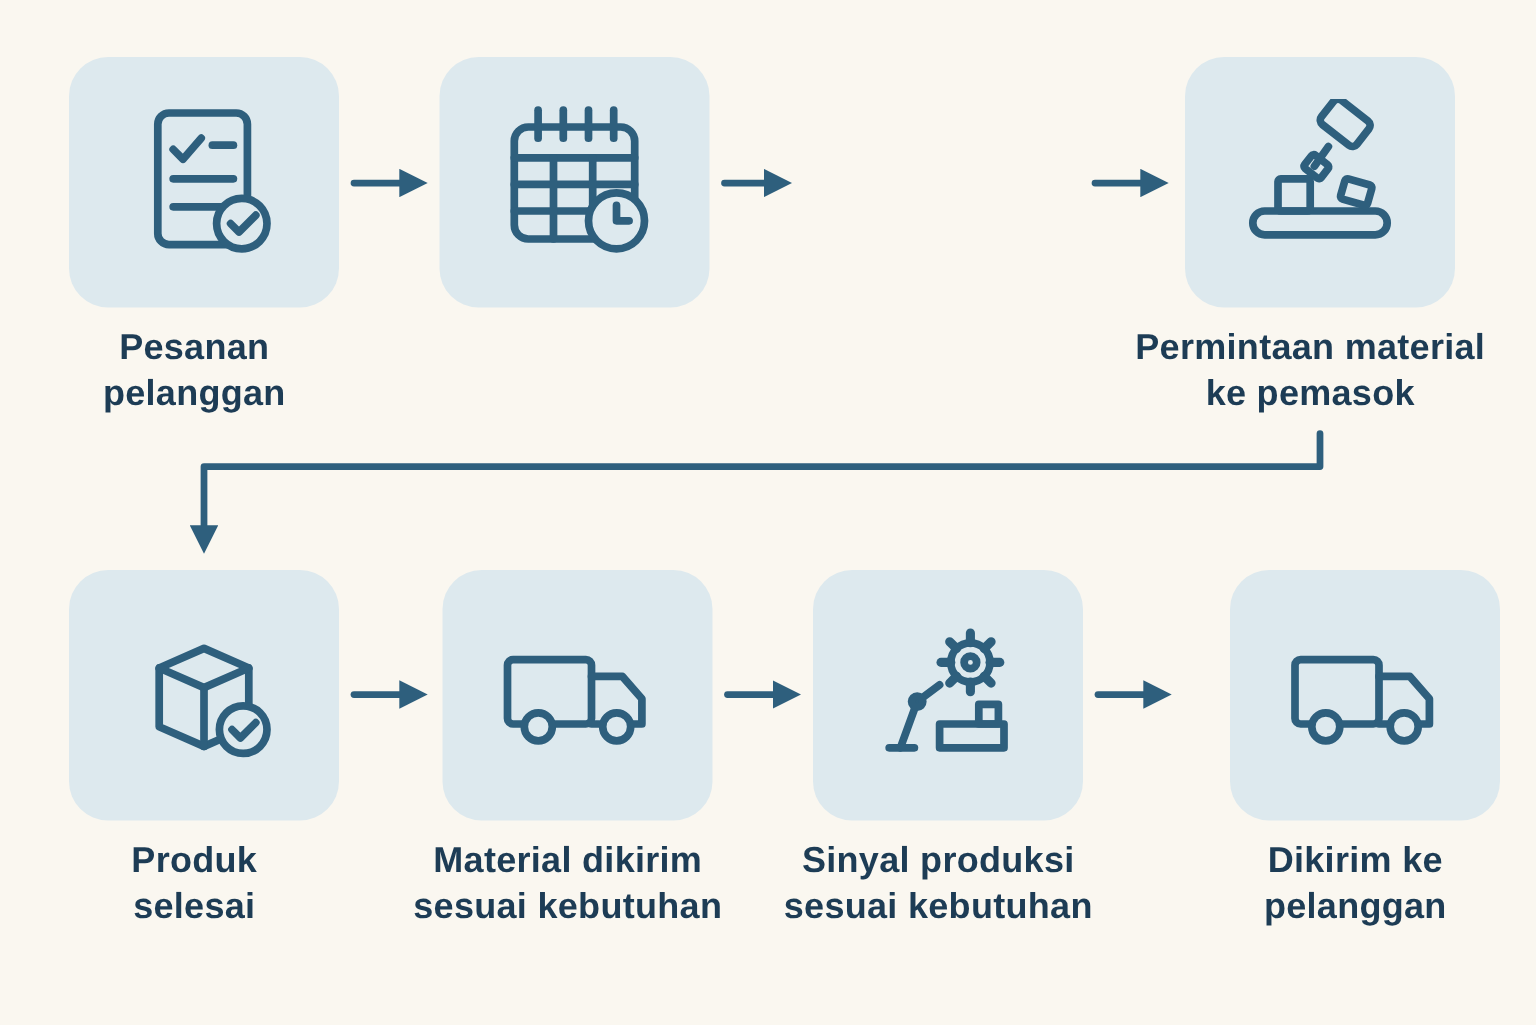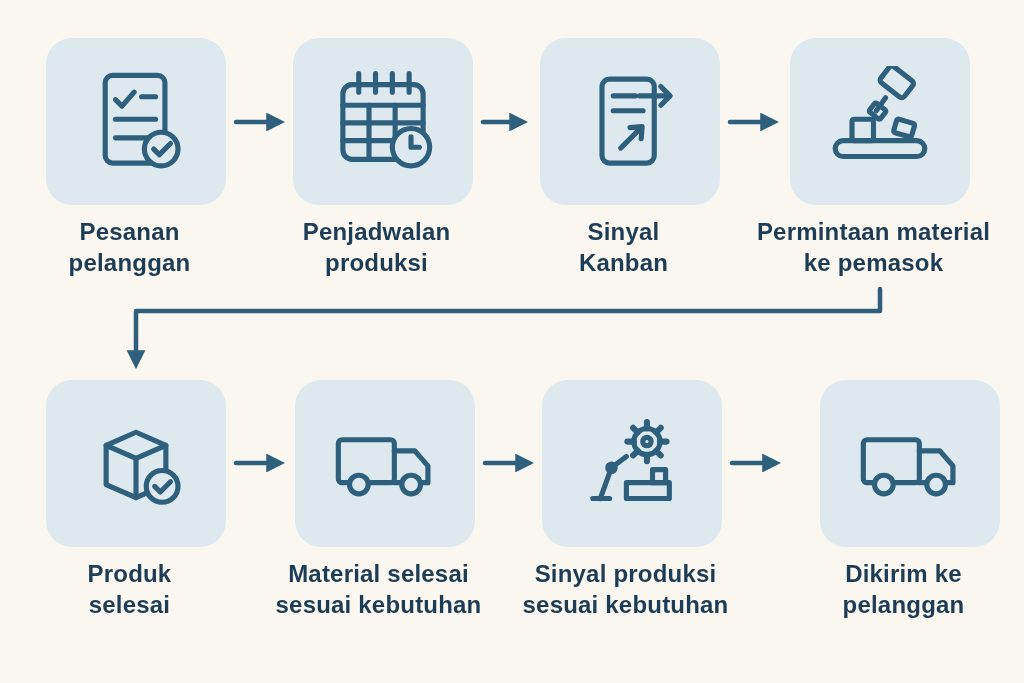--- a/index.html
+++ b/index.html
@@ -101,43 +101,22 @@
         <line x1="88" y1="8" x2="88" y2="28"></line>
         <line x1="17" y1="42" x2="103" y2="42"></line>
         <line x1="17" y1="61" x2="103" y2="61"></line>
         <line x1="17" y1="80" x2="70" y2="80"></line>
         <line x1="45" y1="42" x2="45" y2="100"></line>
         <line x1="73" y1="42" x2="73" y2="78"></line>
         <circle cx="90" cy="87" r="20" fill="var(--tile)"></circle>
         <path d="M90 76 v11 h9"></path>
       </svg>
     </div>
-    <div class="label">
-      <span>Penjadwalan</span>
-      <span>produksi</span>
-    </div>
-  </div>
-
-  <div class="node" style="left:540px; top:38px">
-    <div class="tile">
-      <svg viewBox="0 0 120 120" fill="none" stroke="var(--icon)" stroke-width="5.5" stroke-linecap="round" stroke-linejoin="round">
-        <rect x="30" y="14" width="56" height="90" rx="8"></rect>
-        <line x1="42" y1="32" x2="66" y2="32"></line>
-        <line x1="42" y1="48" x2="74" y2="48"></line>
-        <path d="M70 32 H102"></path>
-        <path d="M93 22 L103 32 L93 42"></path>
-        <path d="M50 88 L72 66"></path>
-        <path d="M60 66 L73 65 L72 78"></path>
-      </svg>
-    </div>
-    <div class="label">
-      <span>Sinyal</span>
-      <span>Kanban</span>
-    </div>
-  </div>
+  </div>
+
 
   <div class="node" style="left:46px; top:380px">
     <div class="tile">
       <svg viewBox="0 0 120 120" fill="none" stroke="var(--icon)" stroke-width="5.5" stroke-linecap="round" stroke-linejoin="round">
         <path d="M28 40 L60 26 L92 40 L92 82 L60 96 L28 82 Z"></path>
         <path d="M28 40 L60 54 L92 40"></path>
         <line x1="60" y1="54" x2="60" y2="96"></line>
         <circle cx="88" cy="84" r="17" fill="var(--tile)"></circle>
         <path d="M80 84 l6 6 l11 -11"></path>
       </svg>
@@ -168,21 +147,21 @@
   <div class="node" style="left:295px; top:380px">
     <div class="tile">
       <svg viewBox="0 0 120 120" fill="none" stroke="var(--icon)" stroke-width="5.5" stroke-linecap="round" stroke-linejoin="round">
         <rect x="10" y="34" width="60" height="46" rx="4"></rect>
         <path d="M70 46 H92 L106 62 V80 H70"></path>
         <circle cx="32" cy="82" r="10" fill="var(--tile)"></circle>
         <circle cx="88" cy="82" r="10" fill="var(--tile)"></circle>
       </svg>
     </div>
     <div class="label">
-      <span>Material selesai</span>
+      <span>Material dikirim</span>
       <span>sesuai kebutuhan</span>
     </div>
   </div>
 
   <div class="node" style="left:542px; top:380px">
     <div class="tile">
       <svg viewBox="0 0 120 120" fill="none" stroke="var(--icon)" stroke-width="5.5" stroke-linecap="round" stroke-linejoin="round">
         <circle cx="76" cy="36" r="14"></circle>
         <circle cx="76" cy="36" r="4.5"></circle>
         <g stroke-width="6.5">

